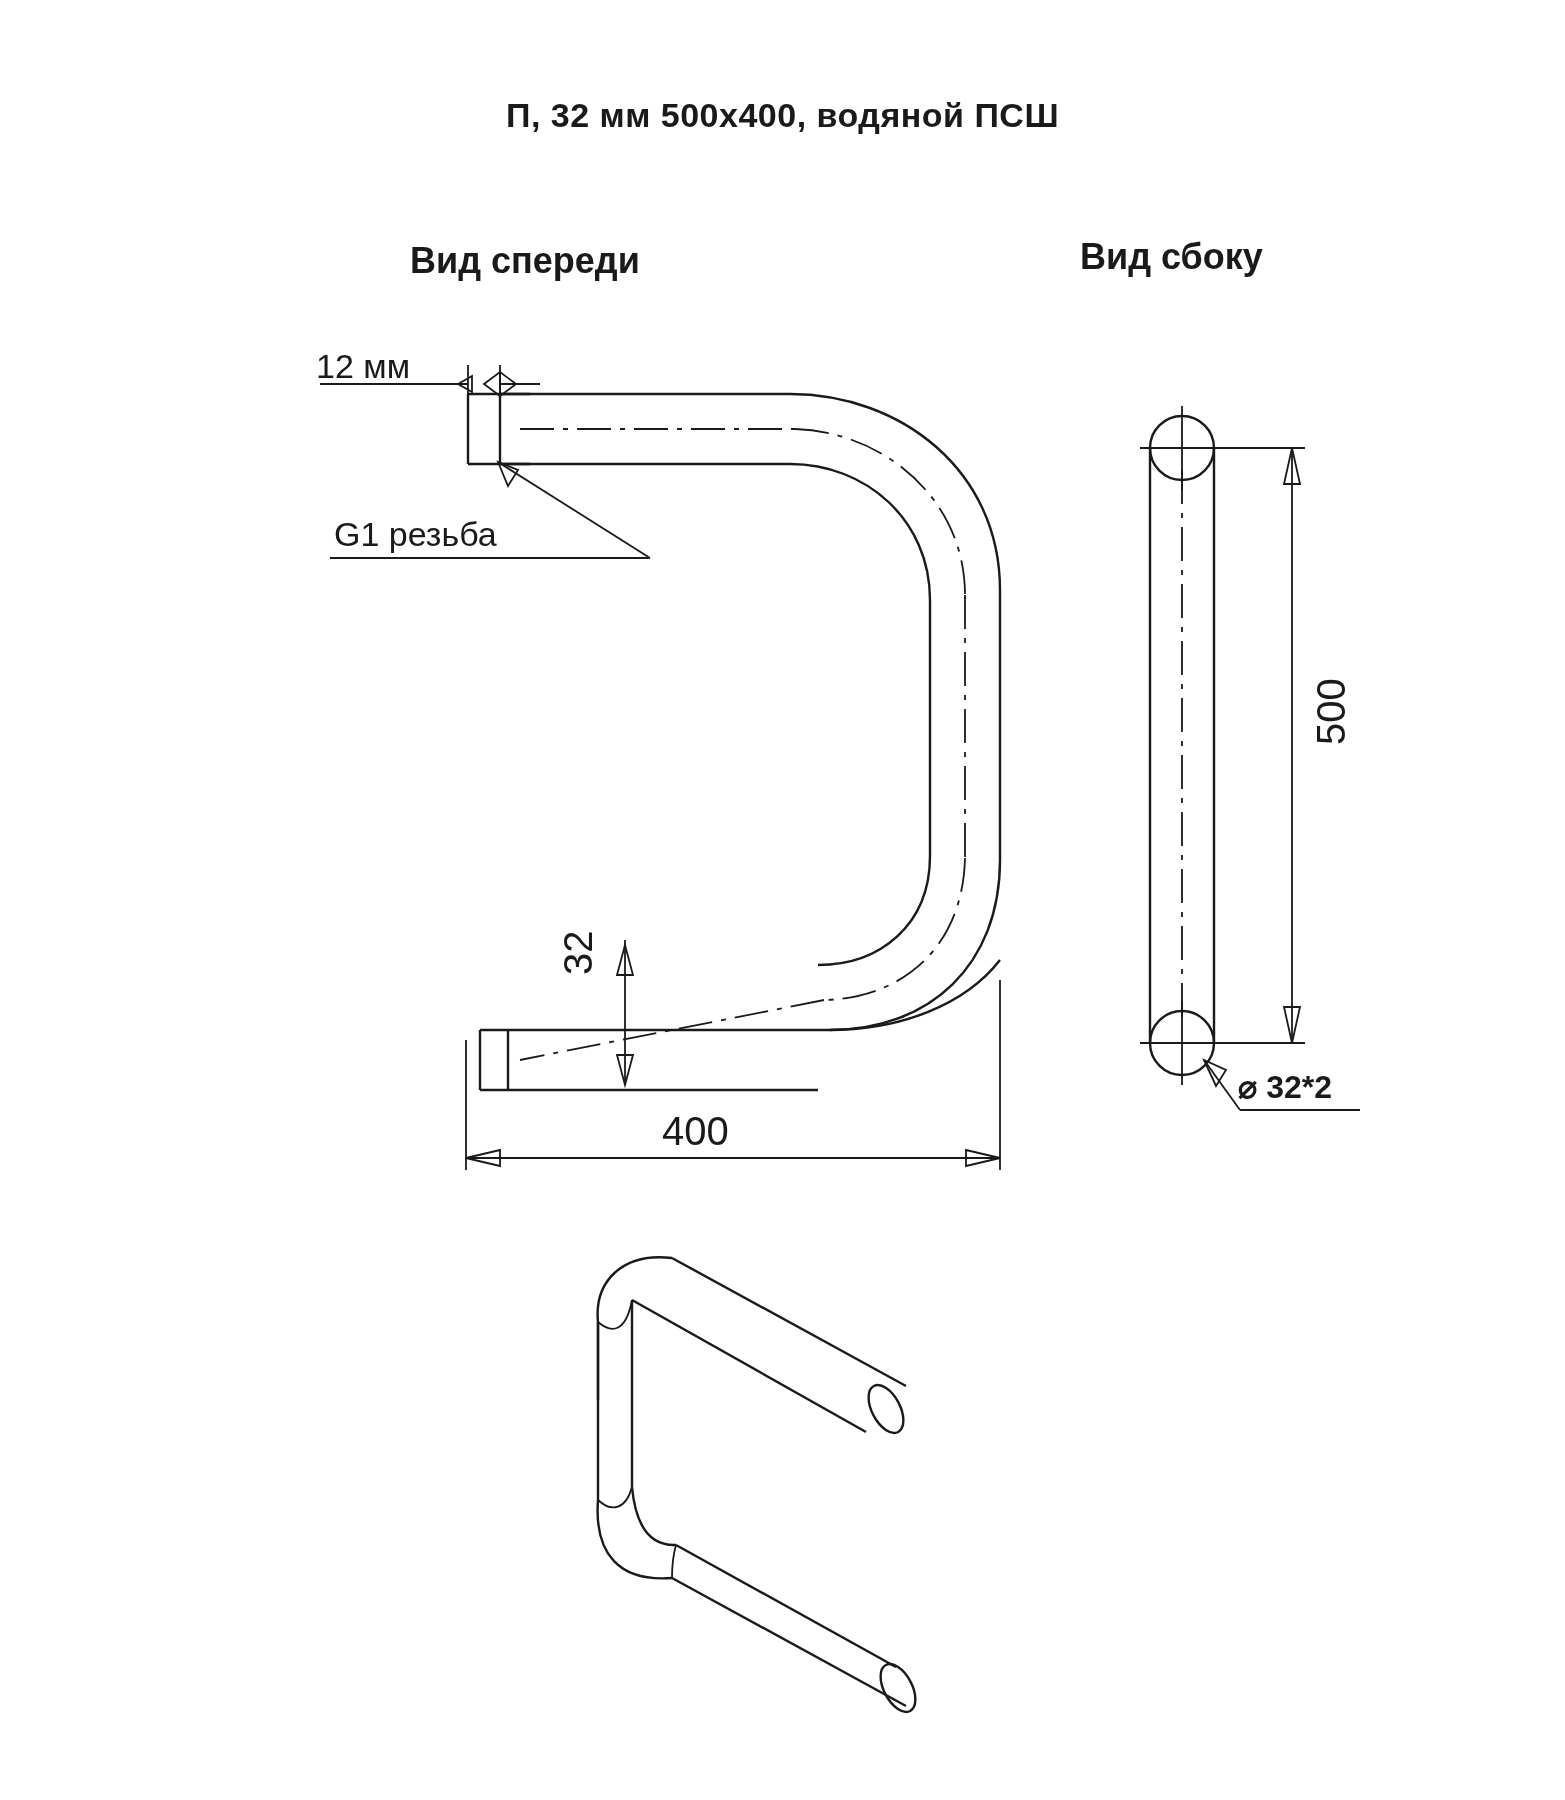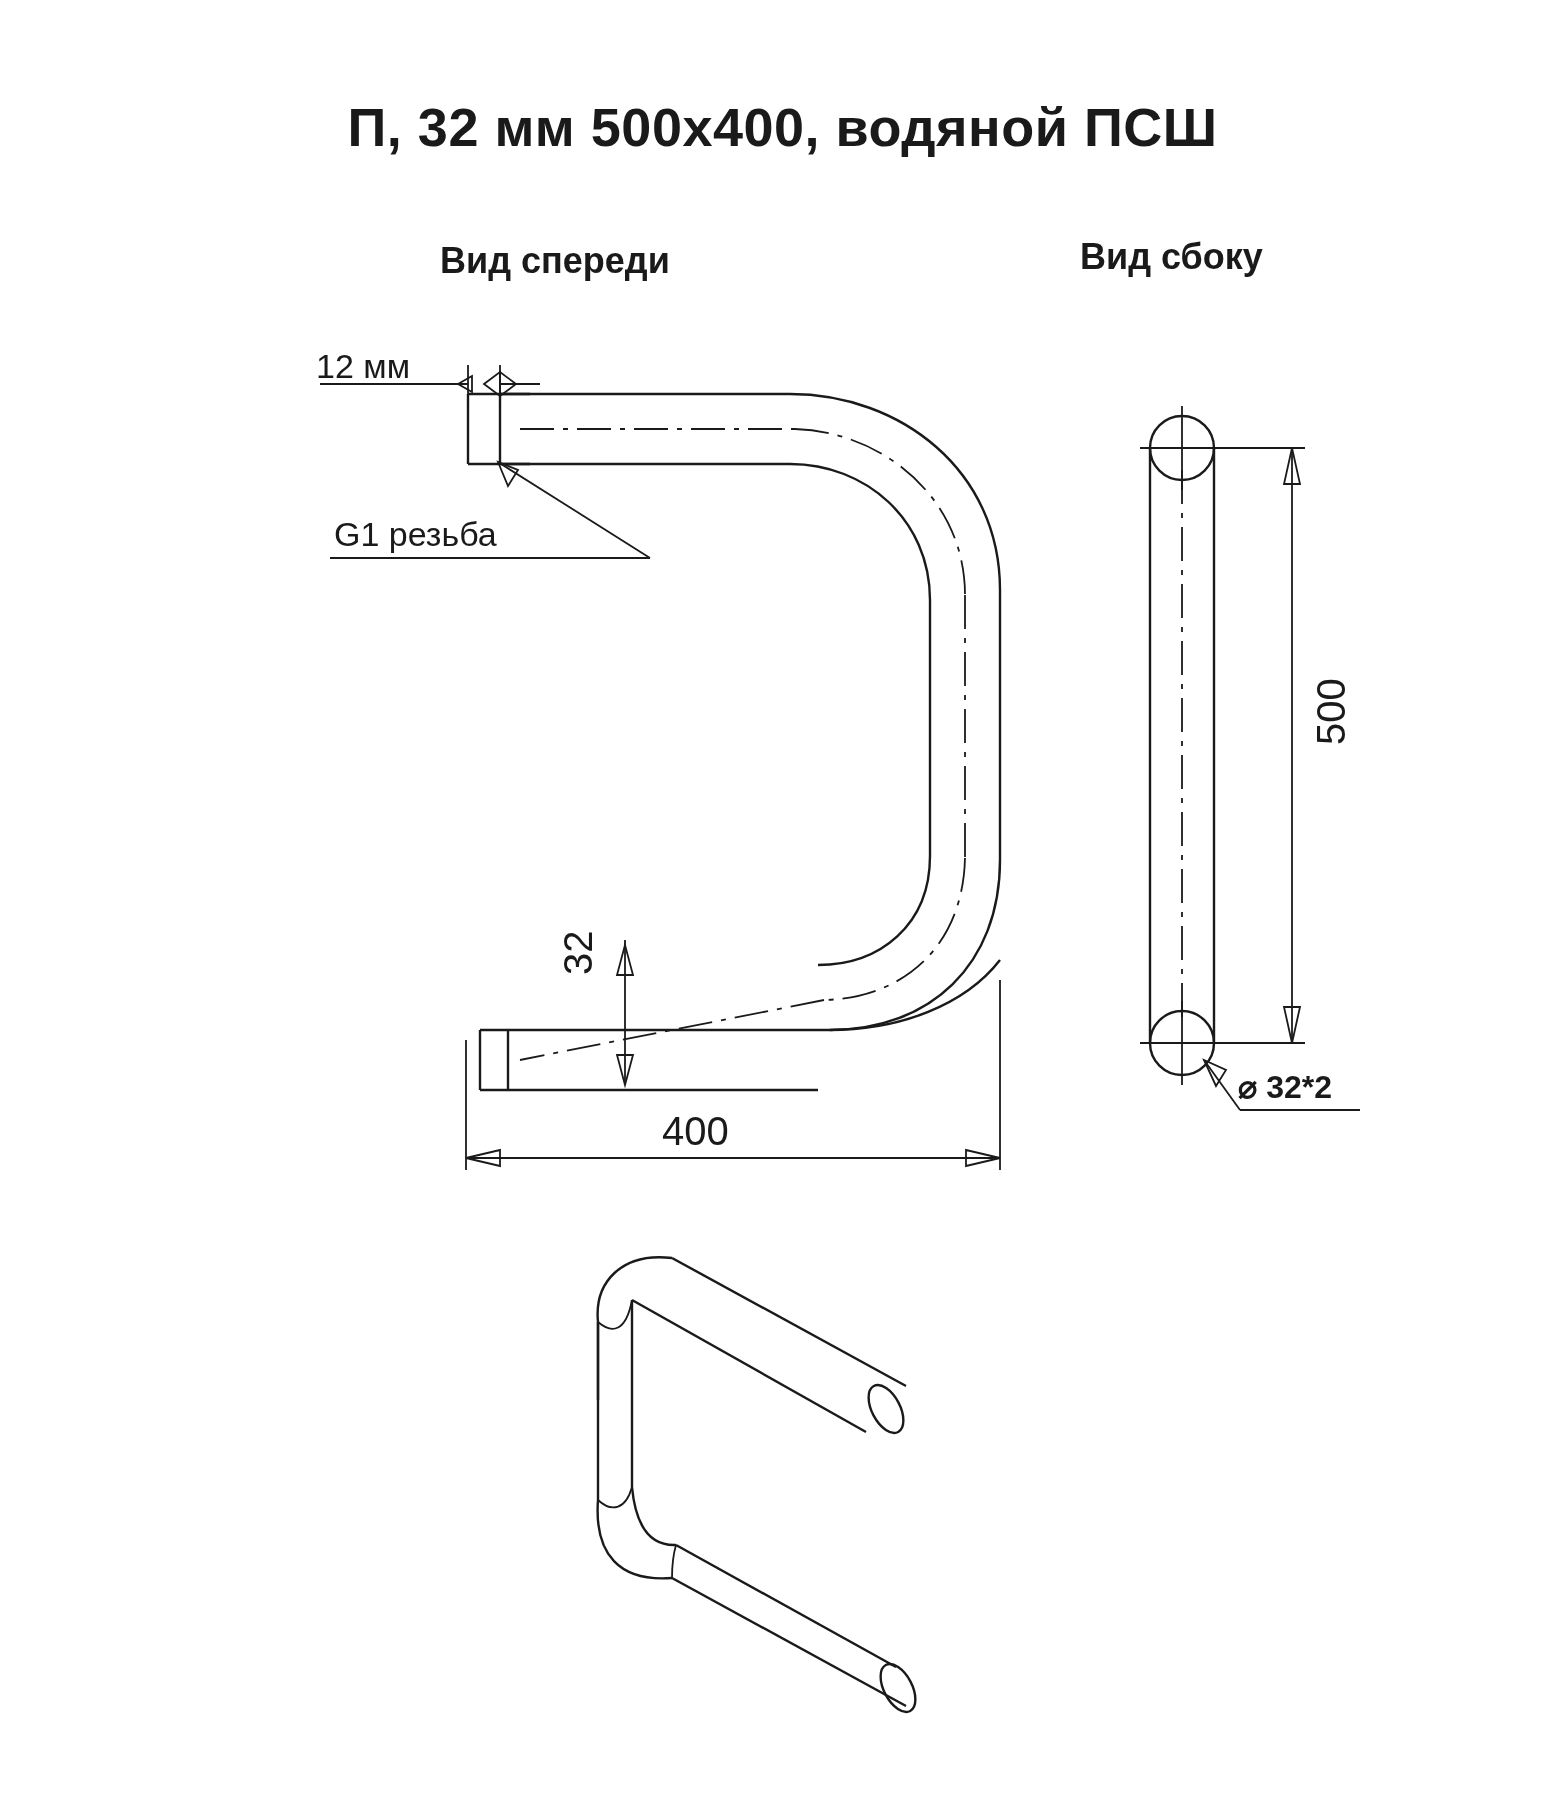--- a/index.html
+++ b/index.html
@@ -14,30 +14,30 @@
     font-family: "Liberation Sans", sans-serif;
     color: #1a1a1a;
     overflow: hidden;
   }
   #page-title {
     position: absolute;
     top: 96px;
     left: 0;
     width: 1565px;
     text-align: center;
-    font-size: 54px;
+    font-size: 34px;
     font-weight: bold;
     letter-spacing: 0.5px;
   }
   .view-label {
     position: absolute;
     font-size: 36px;
     font-weight: bold;
   }
-  #label-front { top: 240px; left: 410px; margin-left: 30px; }
+  #label-front { top: 240px; left: 410px; }
   #label-side  { top: 236px; left: 1080px; }
 
   .drawing-svg {
     position: absolute;
     top: 0;
     left: 0;
   }
   .dim-text {
     font-family: "Liberation Sans", sans-serif;
     font-size: 40px;

